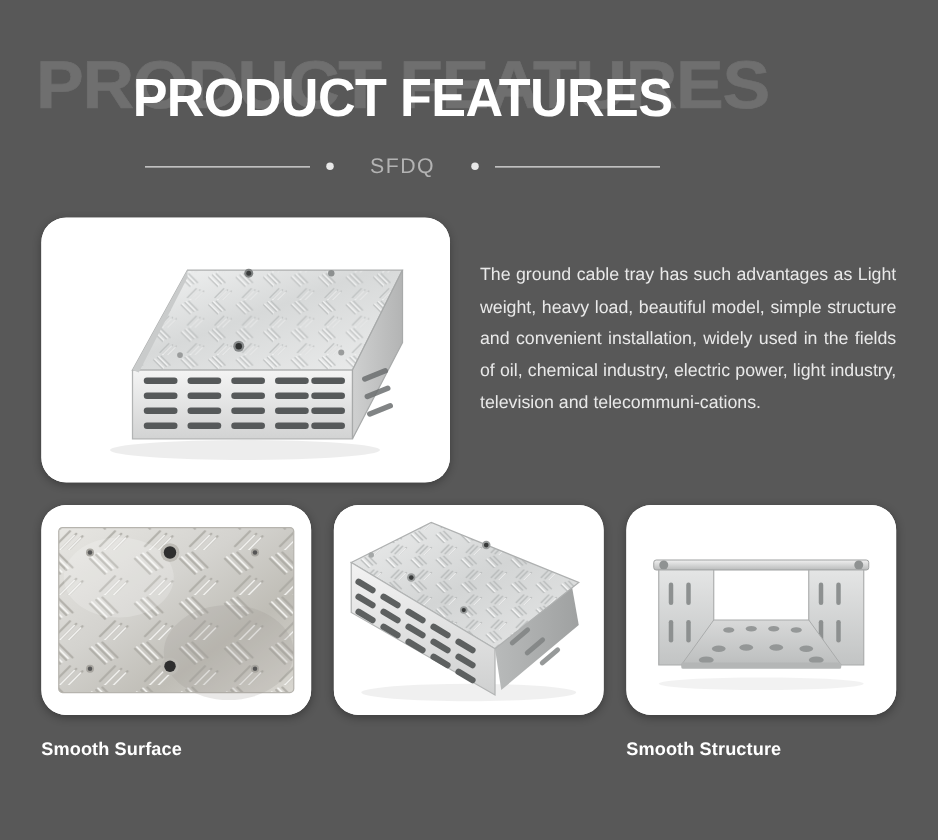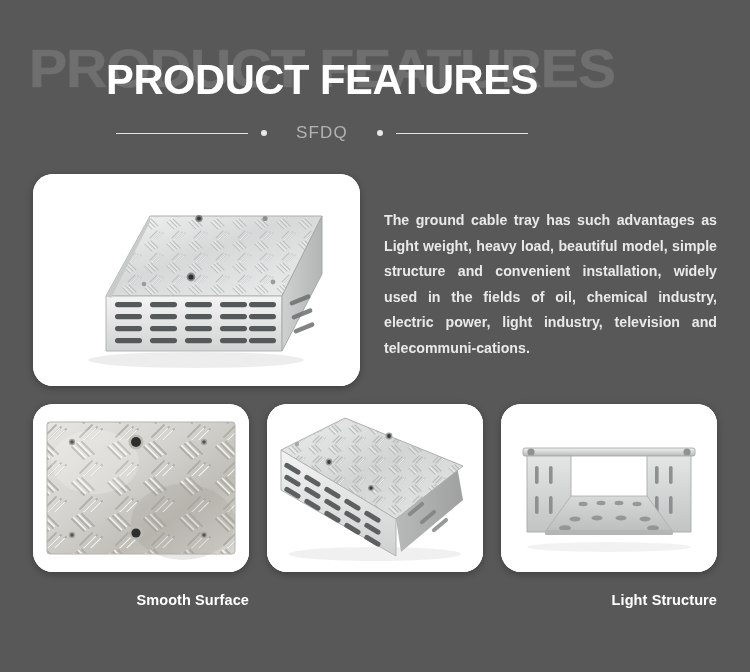--- a/index.html
+++ b/index.html
@@ -118,21 +118,20 @@
   .hero-text {
     position: absolute;
     left: 351px;
     top: 34px;
     width: 333px;
     color: #e9e9e9;
     font-size: 14.2px;
     line-height: 25.5px;
     text-align: justify;
     font-family: "Liberation Sans", sans-serif;
-    font-weight: bold;
   }
 
   
   .thumb-row {
     position: absolute;
     left: 33px;
     top: 404px;
     width: 684px;
     height: 210px;
     display: flex;
@@ -143,21 +142,21 @@
     width: 216px;
   }
 
   .thumb-card {
     width: 216px;
     height: 168px;
   }
 
   .thumb-caption {
     margin-top: 20px;
-    text-align: right;
+    text-align: left;
     color: #ffffff;
     font-size: 14.5px;
     font-weight: bold;
     font-family: "Liberation Sans", sans-serif;
     letter-spacing: 0.1px;
   }
 
   
   .art { width: 100%; height: 100%; display: block; }
 </style>
@@ -464,16 +463,16 @@
           <ellipse cx="96" cy="114" rx="5.5" ry="2.6"></ellipse>
           <ellipse cx="120" cy="114" rx="5.5" ry="2.6"></ellipse>
           <ellipse cx="144" cy="115" rx="5.5" ry="2.6"></ellipse>
           <ellipse cx="64" cy="124" rx="6" ry="2.8"></ellipse>
           <ellipse cx="152" cy="124" rx="6" ry="2.8"></ellipse>
         </g>
 
         <rect x="44" y="126" width="128" height="5" rx="1.5" fill="#b4b6b6"></rect>
       </svg>
     </div>
-    <div class="thumb-caption">Light Structure</div>
+    <div class="thumb-caption">Smooth Structure</div>
   </div>
 
 </div>
 
 </body></html>

